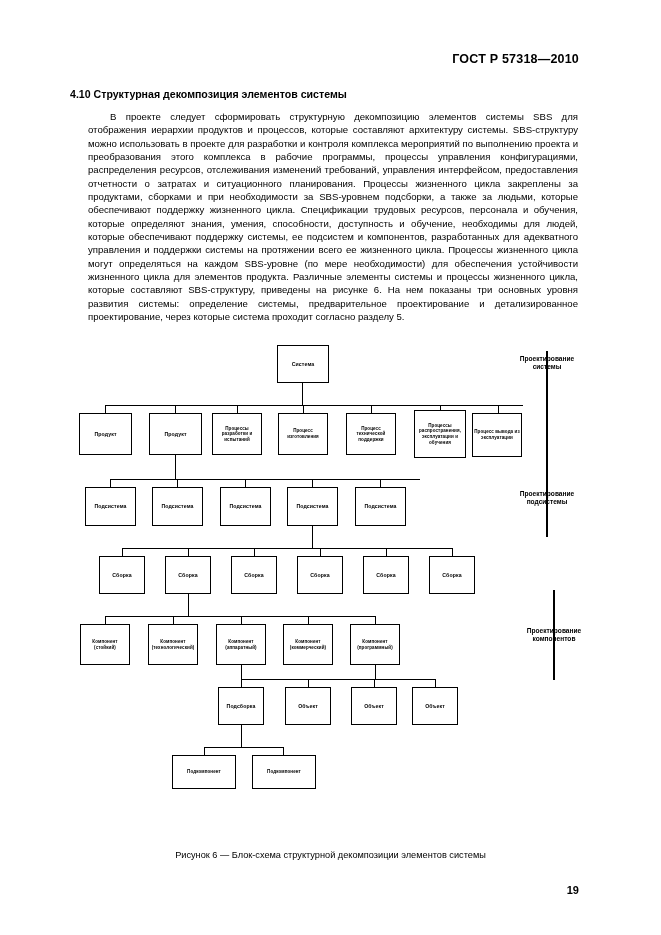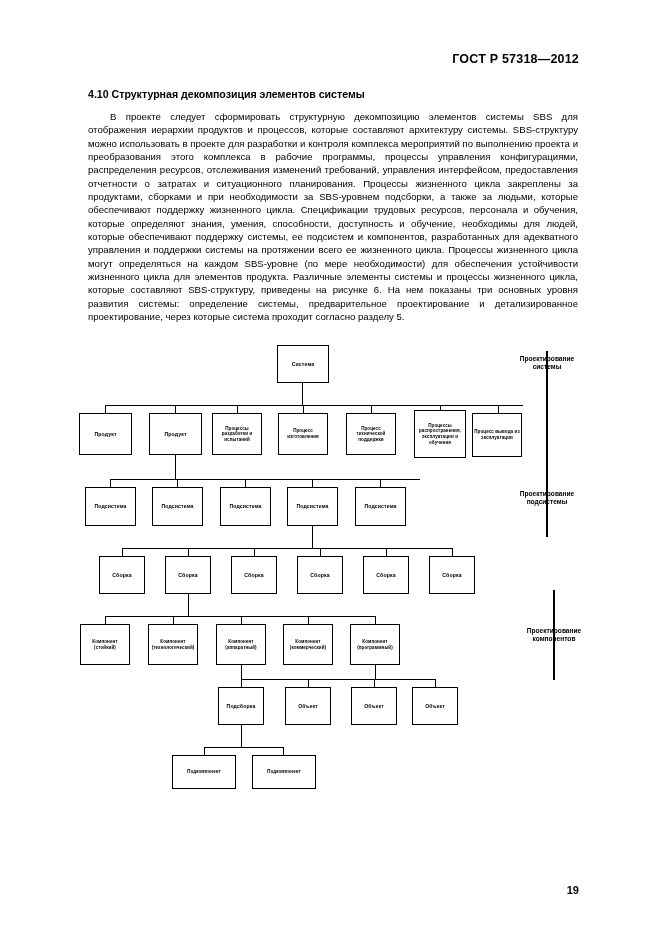--- a/index.html
+++ b/index.html
@@ -15,21 +15,21 @@
 
   
   .doc-header{
     position:absolute;top:52px;right:82px;
     font-size:12.5px;font-weight:bold;letter-spacing:.2px;
     white-space:nowrap;
   }
 
   
   .section-title{
-    position:absolute;left:88px;top:88px;
+    position:absolute;left:70px;top:88px;
     font-size:10.6px;font-weight:bold;
   }
 
   
   .body-text{
     position:absolute;left:88px;top:110px;width:490px;
     font-size:9.6px;line-height:13.35px;
     text-align:justify;
     text-indent:22px;
     hyphens:manual;
@@ -74,21 +74,21 @@
   .page-number{
     position:absolute;right:82px;top:884px;
     font-size:11px;font-weight:bold;
   }
 </style>
 </head>
 <body>
 
 <div class="page">
 
-  <div class="doc-header">ГОСТ Р 57318—2012</div>
+  <div class="doc-header">ГОСТ Р 57318—2010</div>
 
   <div class="section-title">4.10 Структурная декомпозиция элементов системы</div>
 
   <div class="body-text">В проекте следует сформировать структурную декомпозицию элементов системы SBS для отображения иерархии продуктов и процессов, которые составляют архитектуру системы. SBS-структуру можно использовать в проекте для разработки и контроля комплекса мероприятий по выполнению проекта и преобразования этого комплекса в рабочие программы, процессы управления конфигурациями, распределения ресурсов, отслеживания изменений требований, управления интерфейсом, предоставления отчетности о затратах и ситуационного планирования. Процессы жизненного цикла закреплены за продуктами, сборками и при необходимости за SBS-уровнем подсборки, а также за людьми, которые обеспечивают поддержку жизненного цикла. Спецификации трудовых ресурсов, персонала и обучения, которые определяют знания, умения, способности, доступность и обучение, необходимы для людей, которые обеспечивают поддержку системы, ее подсистем и компонентов, разработанных для адекватного управления и поддержки системы на протяжении всего ее жизненного цикла. Процессы жизненного цикла могут определяться на каждом SBS-уровне (по мере необходимости) для обеспечения устойчивости жизненного цикла для элементов продукта. Различные элементы системы и процессы жизненного цикла, которые составляют SBS-структуру, приведены на рисунке 6. На нем показаны три основных уровня развития системы: определение системы, предварительное проектирование и детализированное проектирование, через которые система проходит согласно разделу 5.</div>
 
   <div class="diagram">
 
     <div class="node" style="left:277px;top:10px;width:52px;height:38px;">Система</div>
 
     <div class="line v" style="left:302px;top:48px;height:22px;"></div>
@@ -189,16 +189,17 @@
     <div class="bracket" style="left:546px;top:106px;height:96px;"></div>
     <div class="level-label" style="left:487px;top:155px;width:120px;">Проектирование
 подсистемы</div>
 
     <div class="bracket" style="left:553px;top:255px;height:90px;"></div>
     <div class="level-label" style="left:494px;top:292px;width:120px;">Проектирование
 компонентов</div>
 
   </div>
 
+  <div class="caption">Рисунок 6 — Блок-схема структурной декомпозиции элементов системы</div>
 
   <div class="page-number">19</div>
 
 </div>
 
 </body></html>

